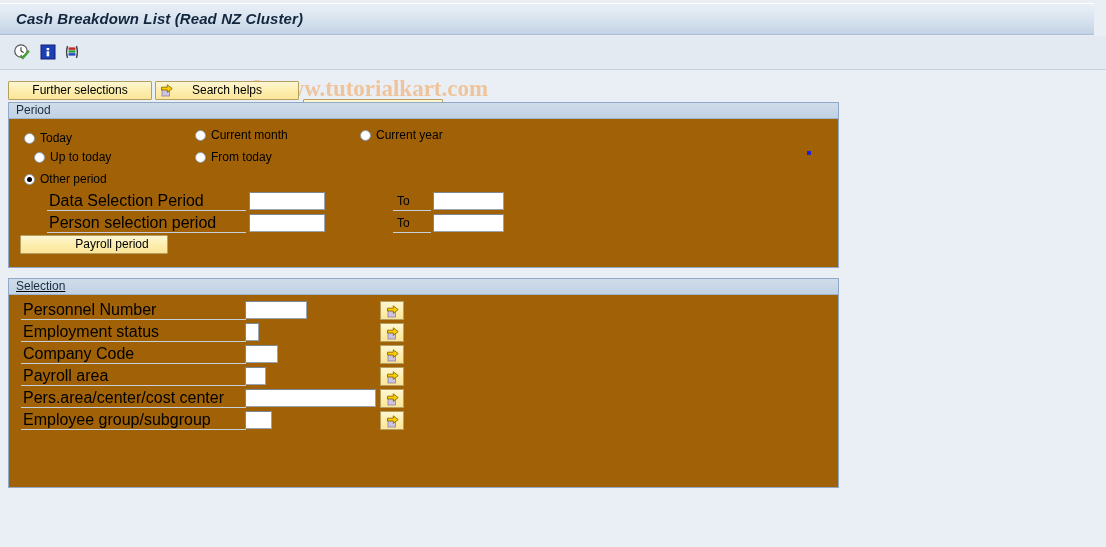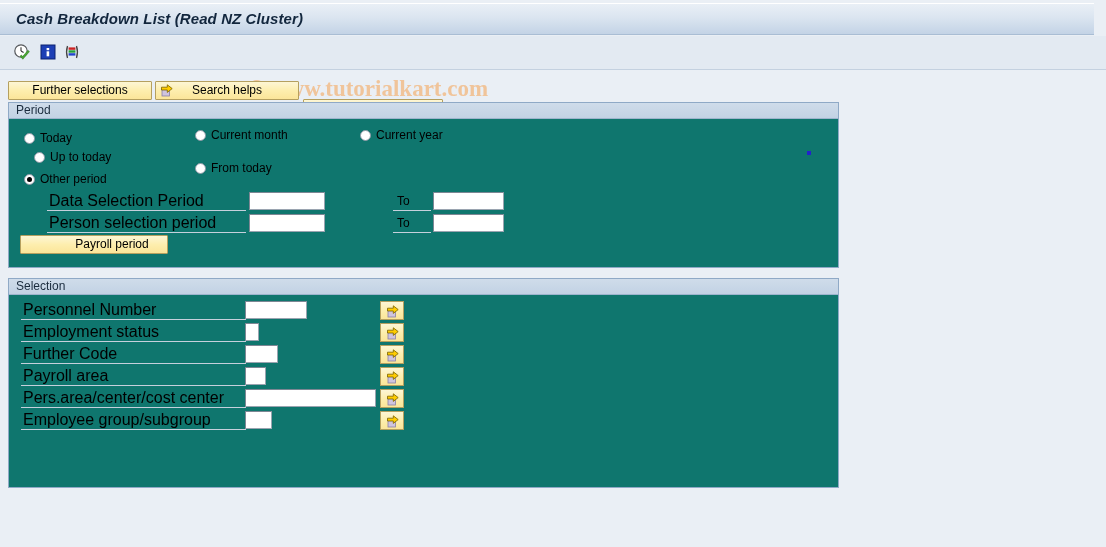--- a/index.html
+++ b/index.html
@@ -96,36 +96,36 @@
 
   .btn-arrow {
     position: absolute;
     left: 3px; top: 1px;
     width: 16px; height: 15px;
   }
 
   
   .panel {
     position: absolute;
-    background: #0f766e;
+    background: #a16207;
     border: 1px solid #8fa9c6;
     box-sizing: border-box;
   }
   .panel-header {
     height: 16px;
     background: linear-gradient(to bottom, #cfdcea 0%, #c2d2e4 100%);
     border-bottom: 1px solid #9db4cd;
     font-size: 12px;
     color: #1a2b3d;
     padding: 0 0 0 7px;
     line-height: 15px;
     box-sizing: border-box;
   }
   #panel-period { left: 8px; top: 102px; width: 831px; height: 166px; }
-  #panel-selection { left: 8px; top: 278px; width: 831px; height: 210px; }
+  #panel-selection { left: 8px; top: 278px; width: 831px; height: 210px; text-decoration: underline; }
 
   
   .radio-row { position: absolute; display: flex; align-items: center; white-space: nowrap; cursor: pointer; }
   .radio-mark {
     width: 11px; height: 11px;
     border-radius: 50%;
     background: #ffffff;
     border: 1px solid #8d99a6;
     box-sizing: border-box;
     margin-right: 5px;
@@ -269,21 +269,21 @@
   </div>
   <div class="radio-row" style="left:351px; top:25px;">
     <span class="radio-mark"></span>
     <span class="radio-label">Current year</span>
   </div>
 
   <div class="radio-row" style="left:25px; top:47px;">
     <span class="radio-mark"></span>
     <span class="radio-label">Up to today</span>
   </div>
-  <div class="radio-row" style="left:186px; top:47px;margin-top:11px;">
+  <div class="radio-row" style="left:186px; top:47px;">
     <span class="radio-mark"></span>
     <span class="radio-label">From today</span>
   </div>
 
   <div class="radio-row" style="left:15px; top:69px;">
     <span class="radio-mark checked"></span>
     <span class="radio-label">Other period</span>
   </div>
 
   <div class="flabel" style="left:40px; top:91px;">Data Selection Period</div>
@@ -323,21 +323,21 @@
   <div class="flabel" style="left:14px; top:46px;">Employment status</div>
   <div class="fline" style="left:12px; top:62px; width:225px;"></div>
   <input class="inp" style="left: 236px; top: 44px; width: 14px;" value="">
   <div class="msbtn" style="left:371px; top:44px;">
     <svg width="18" height="15" viewBox="0 0 16 15">
       <rect x="3" y="6.5" width="7.5" height="6.5" fill="#cfc4de" stroke="#8a7fa3" stroke-width="0.8"></rect>
       <path d="M2.5 4.2 L8.3 4.2 L8.3 1.8 L13.2 5.6 L8.3 9.4 L8.3 7 L2.5 7 Z" fill="#ffcc00" stroke="#7a6200" stroke-width="0.8" stroke-linejoin="round"></path>
     </svg>
   </div>
 
-  <div class="flabel" style="left:14px; top:68px;">Further Code</div>
+  <div class="flabel" style="left:14px; top:68px;">Company Code</div>
   <div class="fline" style="left:12px; top:84px; width:225px;"></div>
   <input class="inp" style="left: 236px; top: 66px; width: 33px;" value="">
   <div class="msbtn" style="left:371px; top:66px;">
     <svg width="18" height="15" viewBox="0 0 16 15">
       <rect x="3" y="6.5" width="7.5" height="6.5" fill="#cfc4de" stroke="#8a7fa3" stroke-width="0.8"></rect>
       <path d="M2.5 4.2 L8.3 4.2 L8.3 1.8 L13.2 5.6 L8.3 9.4 L8.3 7 L2.5 7 Z" fill="#ffcc00" stroke="#7a6200" stroke-width="0.8" stroke-linejoin="round"></path>
     </svg>
   </div>
 
   <div class="flabel" style="left:14px; top:90px;">Payroll area</div>

